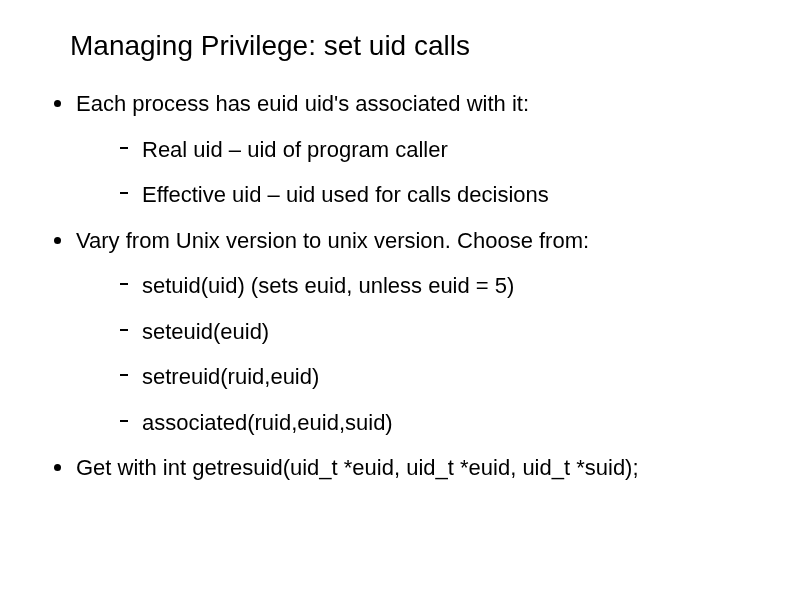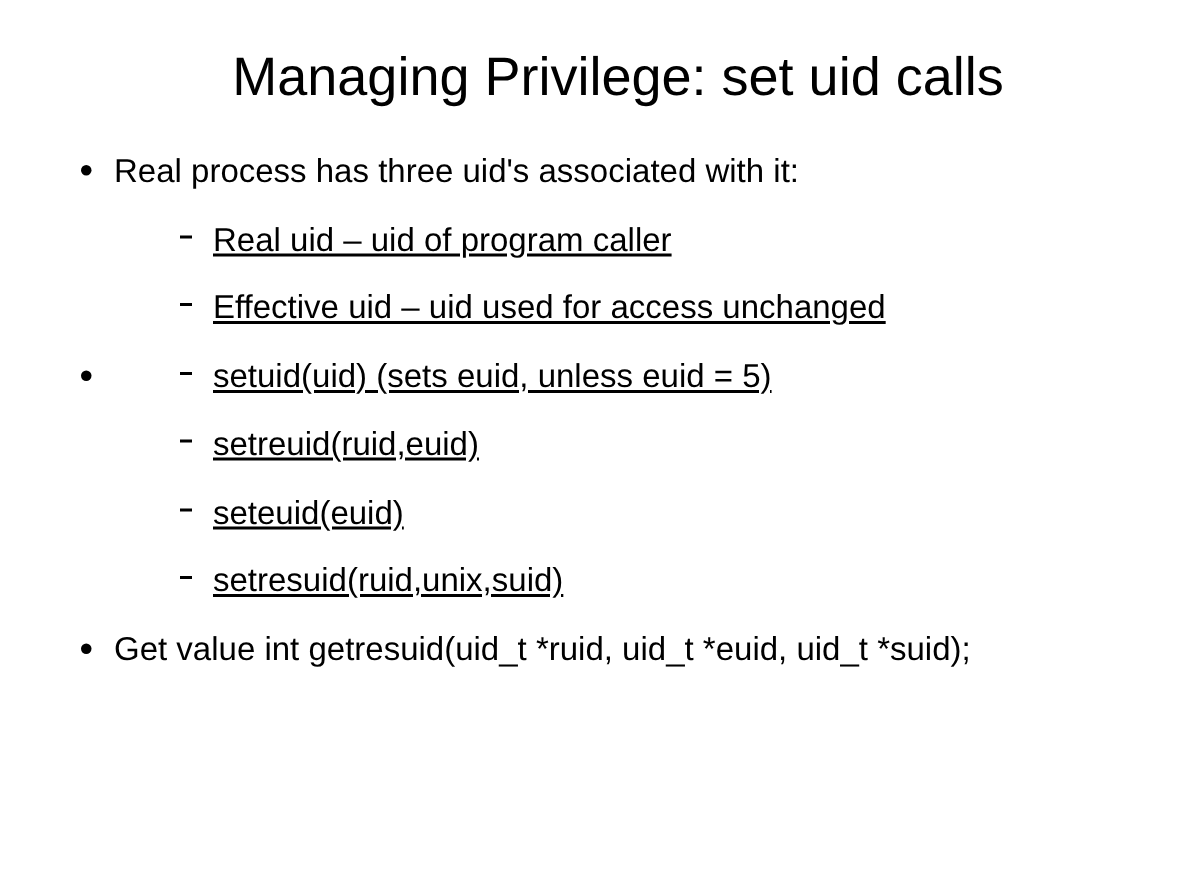--- a/index.html
+++ b/index.html
@@ -11,23 +11,23 @@
     font-family: Arial, Helvetica, sans-serif;
     color: #000000;
   }
   .slide {
     box-sizing: border-box;
     width: 794px;
     height: 595px;
     padding: 30px 40px 20px 40px;
   }
   .title {
-    font-size: 36px;
+    font-size: 28px;
     font-weight: normal;
-    text-align: center;
+    text-align: left;
     margin: 0 0 28px 0;
     padding-left: 30px;
   }
   ul.level1 {
     list-style: none;
     margin: 0;
     padding: 0 0 0 10px;
   }
   ul.level1 > li {
     position: relative;
@@ -50,56 +50,56 @@
     list-style: none;
     margin: 18px 0 0 0;
     padding: 0 0 0 40px;
   }
   ul.level2 > li {
     position: relative;
     padding-left: 26px;
     margin-bottom: 18px;
     font-size: 22px;
     line-height: 1.25;
-    text-decoration: underline;
   }
   ul.level2 > li::before {
     content: "";
     position: absolute;
     left: 4px;
     top: 11px;
     width: 8px;
     height: 2px;
     background: #000;
   }
 </style>
 </head>
 <body>
 
 <div class="slide">
   <h1 class="title">Managing Privilege: set uid calls</h1>
 
   <ul class="level1">
 
     <li>
-      <span>Real process has three uid's associated with it:</span>
+      <span>Each process has euid uid's associated with it:</span>
       <ul class="level2">
         <li>Real uid – uid of program caller</li>
-        <li>Effective uid – uid used for access unchanged</li>
+        <li>Effective uid – uid used for calls decisions</li>
       </ul>
     </li>
 
     <li>
+      <span>Vary from Unix version to unix version. Choose from:</span>
       <ul class="level2">
         <li>setuid(uid) (sets euid, unless euid = 5)</li>
+        <li>seteuid(euid)</li>
         <li>setreuid(ruid,euid)</li>
-        <li>seteuid(euid)</li>
-        <li>setresuid(ruid,unix,suid)</li>
+        <li>associated(ruid,euid,suid)</li>
       </ul>
     </li>
 
 
     <li>
-      <span>Get value int getresuid(uid_t *ruid, uid_t *euid, uid_t *suid);</span>
+      <span>Get with int getresuid(uid_t *euid, uid_t *euid, uid_t *suid);</span>
     </li>
 
   </ul>
 </div>
 
 </body></html>

